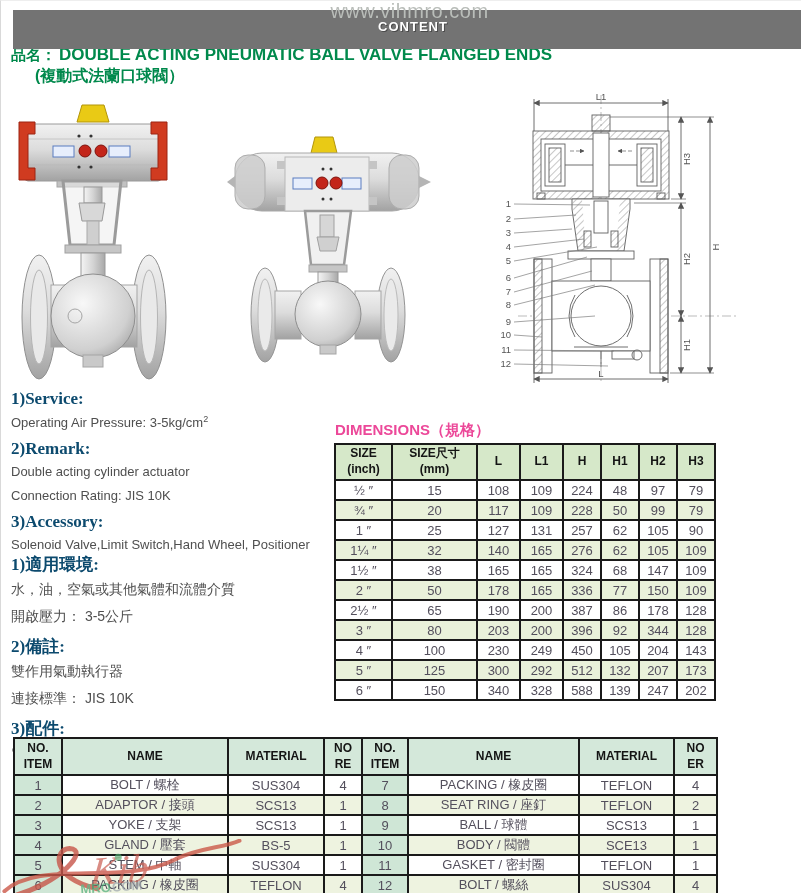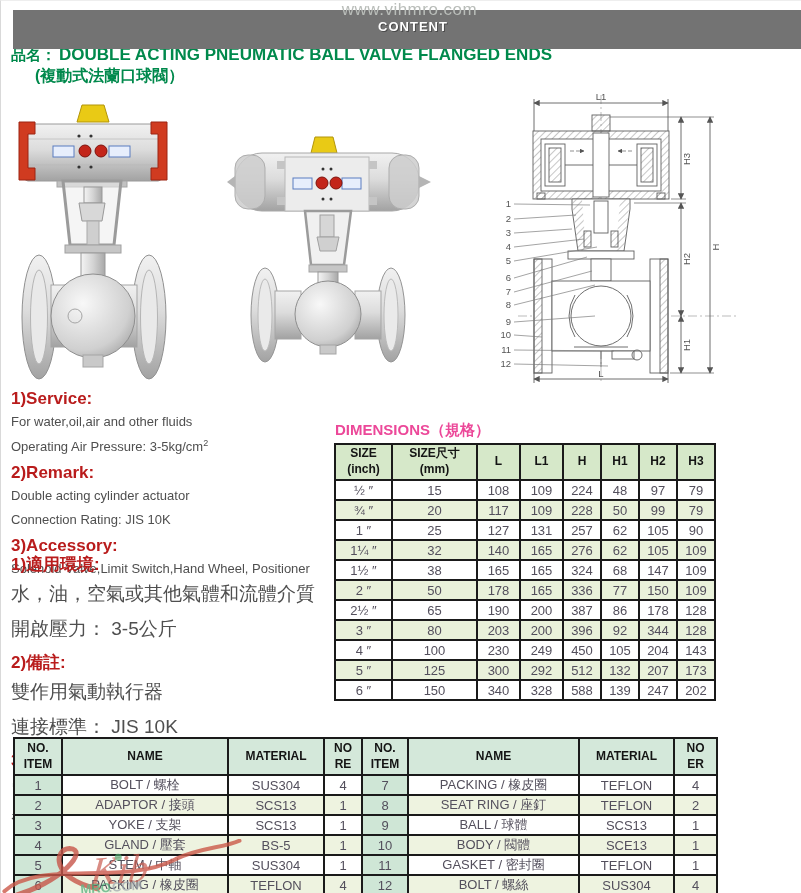--- a/index.html
+++ b/index.html
@@ -2,44 +2,44 @@
 <html><head>
 <meta charset="utf-8">
 <style>
   * { margin:0; padding:0; box-sizing:border-box; }
   body { background:#fff; font-family:"Liberation Sans", sans-serif; }
   .page { position:relative; width:801px; height:893px; background:#fff; overflow:hidden;
           border-left:1px solid #d9d9d9; border-top:1px solid #eee; }
 
   
   .top-watermark { position:absolute; top:-1px; left:0; width:100%; text-align:center;
-                   color:#b9bdb9; font-size:17px; letter-spacing:.5px; z-index:3;padding-left:17px; }
+                   color:#b9bdb9; font-size:20px; letter-spacing:.5px; z-index:3;padding-left:17px; }
   .green-bar { position:absolute; top:9px; left:12px; width:100%; height:39px; background:#737373; z-index:2; }
   .green-bar .content-label { display:block; text-align:center; margin-top:9px; color:#fff;
                    font-weight:bold; font-size:13px; letter-spacing:1px;
                    text-shadow:1px 1px 0 rgba(0,0,0,.35); }
 
   
   .title-block { position:absolute; top:44px; left:10px; color:#00894c; font-weight:bold; }
   .title-line1 { font-size:17px; }
   .title-line1 .zh-prefix { font-size:15px; margin-right:3px; }
   .title-line2 { font-size:16px; margin-left:24px; margin-top:1px; }
 
   
   .figures { position:absolute; top:88px; left:0; width:801px; height:302px; }
   .photo1 { position:absolute; left:8px; top:4px; }
   .photo2 { position:absolute; left:224px; top:42px; }
   .tech-drawing { position:absolute; left:473px; top:0; }
 
   
   .info-en { position:absolute; left:10px; top:388px; width:322px; }
   .info-zh { position:absolute; left:10px; top:552px; width:322px; }
-  .info-en h3, .info-zh h3 { font-size:17px; color:#b91c1c; margin:8px 0 5px; }
+  .info-en h3, .info-zh h3 { font-size:17px; color:#0c4a6e; margin:8px 0 5px;font-family:Liberation Serif, serif; }
   .info-en p, .info-zh p { font-size:13px; color:#4f4f4f; margin:0 0 9px; }
-  .info-zh p { font-size:19px; }
+  .info-zh p { font-size:14px; }
   .info-en sup { font-size:9px; }
 
   
   .dims-section { position:absolute; left:333px; top:420px; width:384px; }
   .dims-title { color:#ec4899; font-weight:bold; font-size:15px; margin:0 0 3px 1px; }
   table { border-collapse:collapse; table-layout:fixed; }
   .dims-table { width:380px; }
   .dims-table th { background:#d6e8c9; border:2px solid #1a1a1a; font-size:12px; font-weight:bold;
                    color:#141414; white-space:pre-line; height:36px; line-height:1.3; padding:0; }
   .dims-table td { border:2px solid #1a1a1a; background:#fff; text-align:center; font-size:13px;
@@ -269,21 +269,20 @@
         <text x="37" y="236">9</text>
         <text x="37" y="249">10</text>
         <text x="37" y="264">11</text>
         <text x="37" y="278">12</text>
       </g>
     </svg>
   </div>
 
   <div class="info-en">
     <h3 style="margin-top:0;">1)Service:</h3>
-    <p>For water,oil,air and other fluids</p>
     <p><span>Operating Air Pressure: 3-5kg/cm</span><sup>2</sup></p>
     <h3>2)Remark:</h3>
     <p>Double acting cylinder actuator</p>
     <p>Connection Rating: JIS 10K</p>
     <h3>3)Accessory:</h3>
     <p>Solenoid Valve,Limit Switch,Hand Wheel, Positioner</p>
   </div>
 
   <div class="info-zh">
     <h3 style="margin-top:0;">1)適用環境:</h3>

